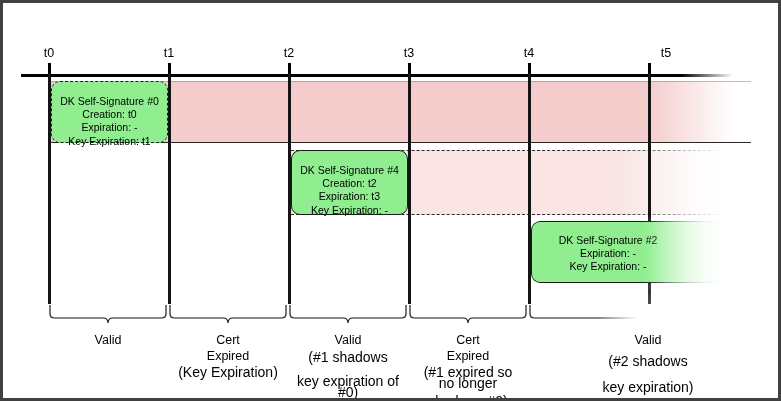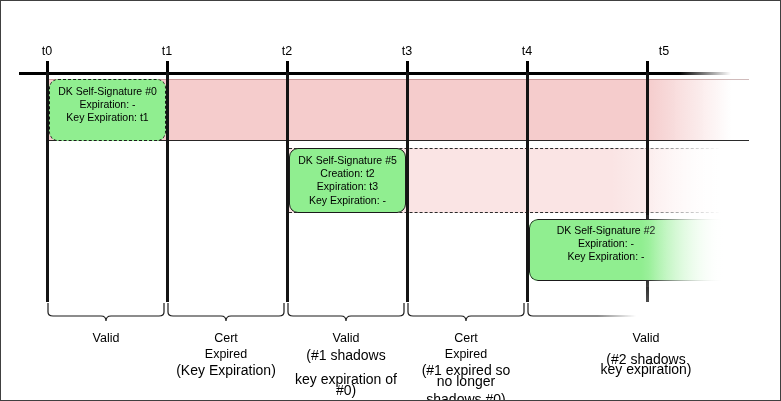--- a/index.html
+++ b/index.html
@@ -5,21 +5,21 @@
   html, body {
     margin: 0;
     padding: 0;
     background: #ffffff;
   }
   #canvas {
     position: relative;
     width: 781px;
     height: 401px;
     background: #ffffff;
-    border: 1px solid #404040;
+    border: 3px solid #404040;
     box-sizing: border-box;
     overflow: hidden;
     font-family: "Liberation Sans", sans-serif;
     color: #000000;
   }
 
   
   .axis-line {
     position: absolute;
     left: 18px;
@@ -102,21 +102,21 @@
   }
 
   
   .sigbox {
     position: absolute;
     box-sizing: border-box;
     border-radius: 9px;
     text-align: center;
     font-size: 10.5px;
     line-height: 13.2px;
-    padding-top: 5px;
+    padding-top: 13px;
     color: #000000;
     white-space: nowrap;
   }
   .sigbox-0 {
     left: 48px;
     top: 78px;
     width: 117px;
     height: 62px;
     background: #90EE90;
     border: 1.4px dashed #1a1a1a;
@@ -219,26 +219,27 @@
 
   <div class="v-line" style="left:45px"></div>
   <div class="v-line" style="left:165px"></div>
   <div class="v-line" style="left:285px"></div>
   <div class="v-line" style="left:405px"></div>
   <div class="v-line" style="left:525px"></div>
   <div class="v-line faded" style="left:645px"></div>
 
   <div class="sigbox sigbox-0">
     <div>DK Self-Signature #0</div>
+    <div>Creation: t0</div>
     <div>Expiration: -</div>
     <div>Key Expiration: t1</div>
   </div>
 
   <div class="sigbox sigbox-1">
-    <div>DK Self-Signature #5</div>
+    <div>DK Self-Signature #4</div>
     <div>Creation: t2</div>
     <div>Expiration: t3</div>
     <div>Key Expiration: -</div>
   </div>
 
   <div class="sigbox sigbox-2">
     <div>DK Self-Signature #2</div>
     <div>Expiration: -</div>
     <div>Key Expiration: -</div>
   </div>
@@ -292,16 +293,16 @@
     <div class="period-title">Cert</div>
     <div class="period-title">Expired</div>
     <div class="period-note">(#1 expired so</div>
     <div class="period-note" style="margin-top:0">no longer</div>
     <div class="period-note" style="margin-top:8px">shadows #0)</div>
   </div>
 
   <div class="period" style="left:525px; width:240px;">
     <div class="period-title">Valid</div>
     <div class="period-note" style="margin-top:7px">(#2 shadows</div>
-    <div class="period-note" style="margin-top:0">key expiration)</div>
+    <div class="period-note" style="margin-top:16px">key expiration)</div>
   </div>
 
 </div>
 
 </body></html>

